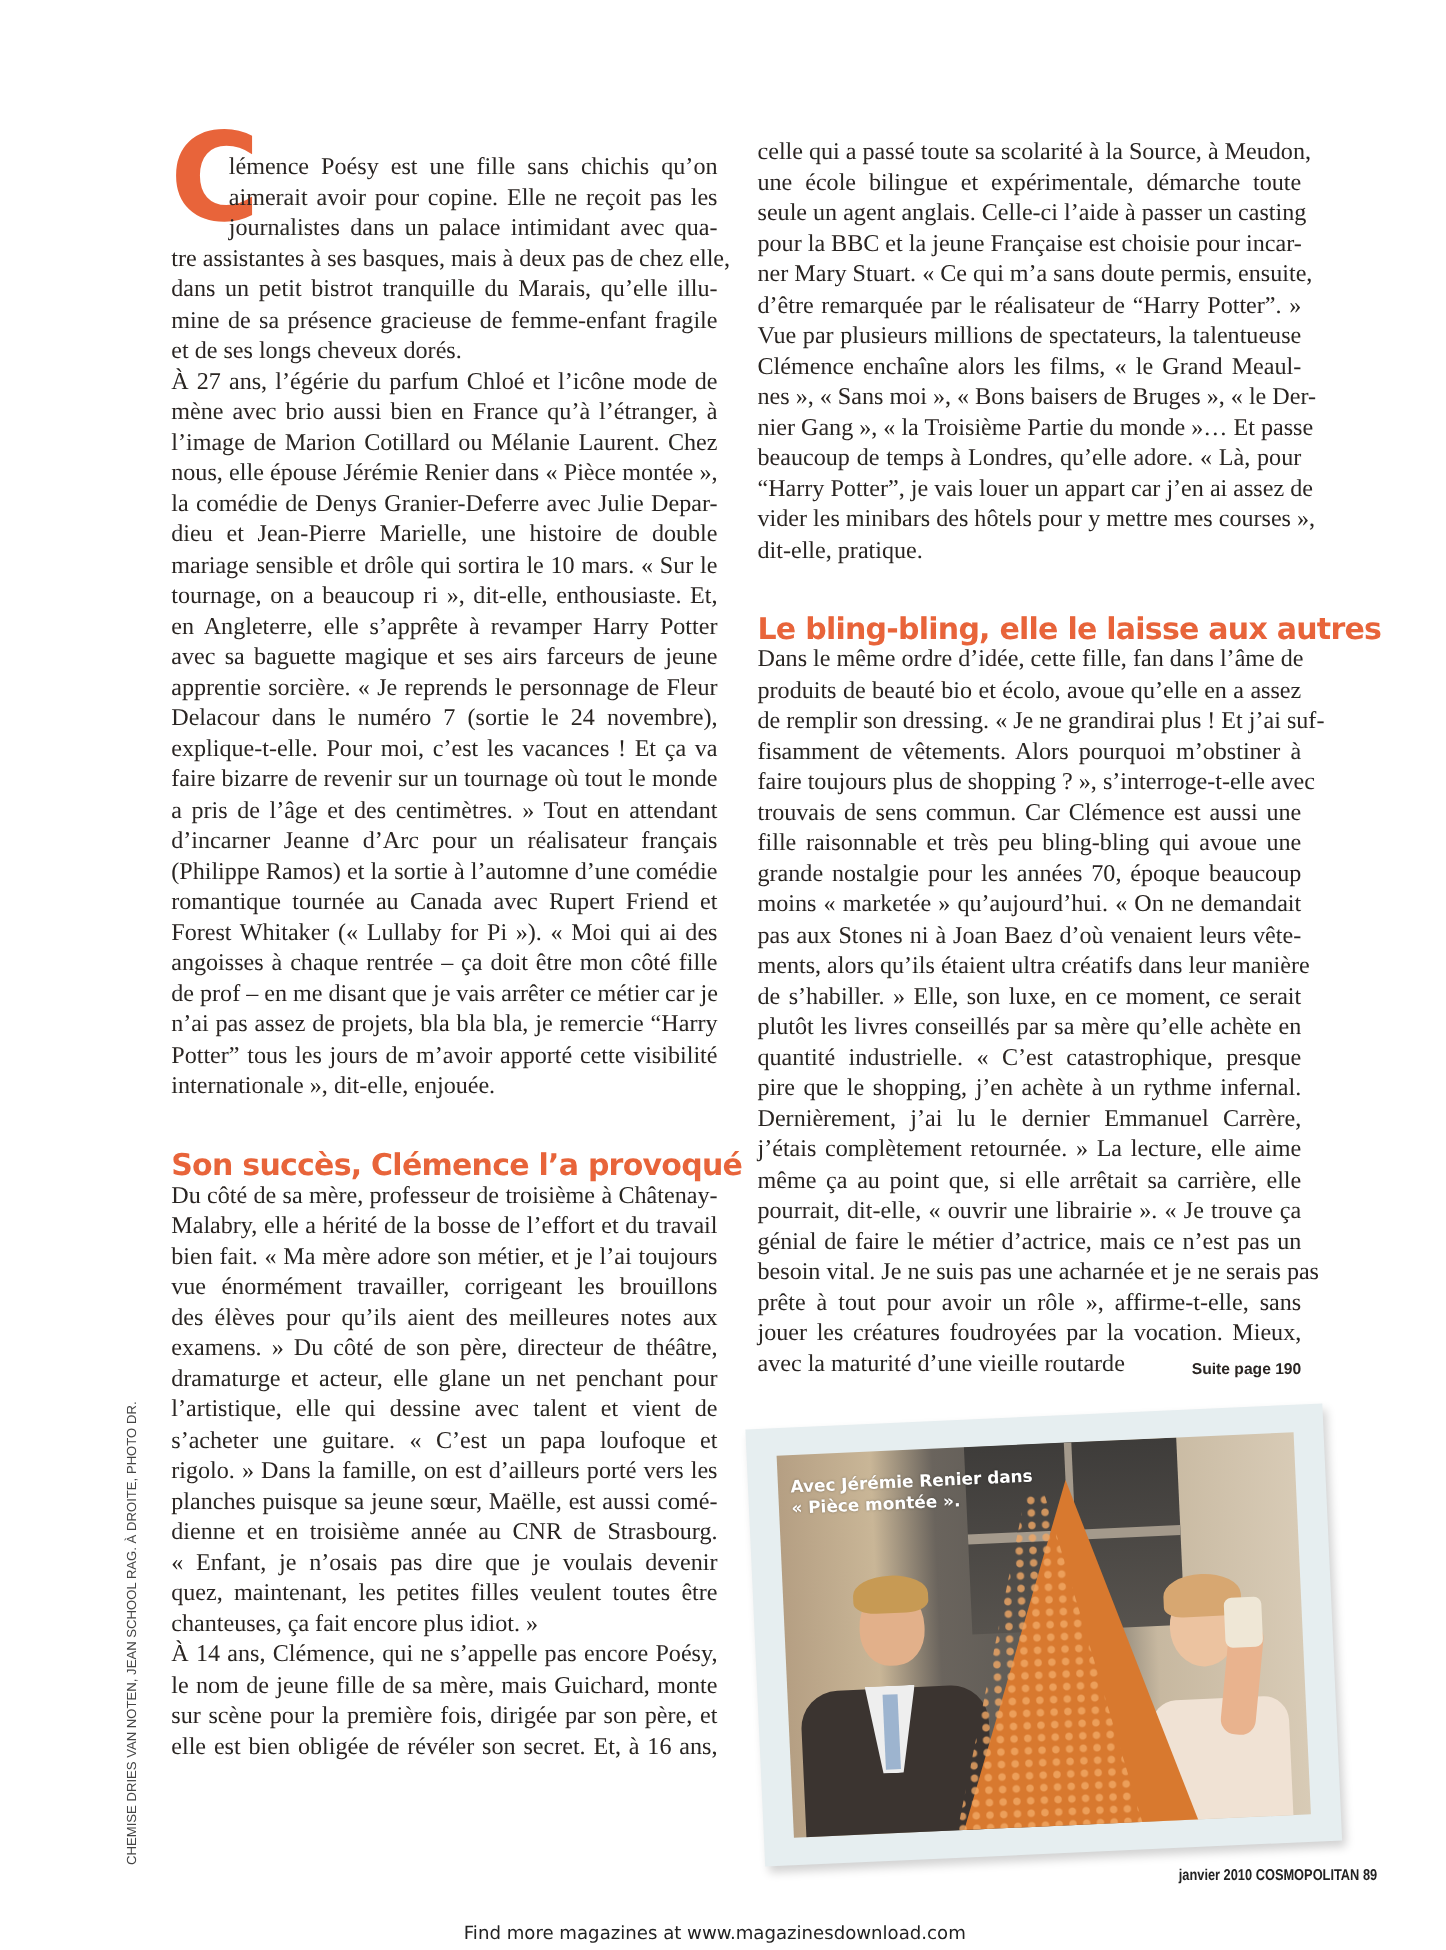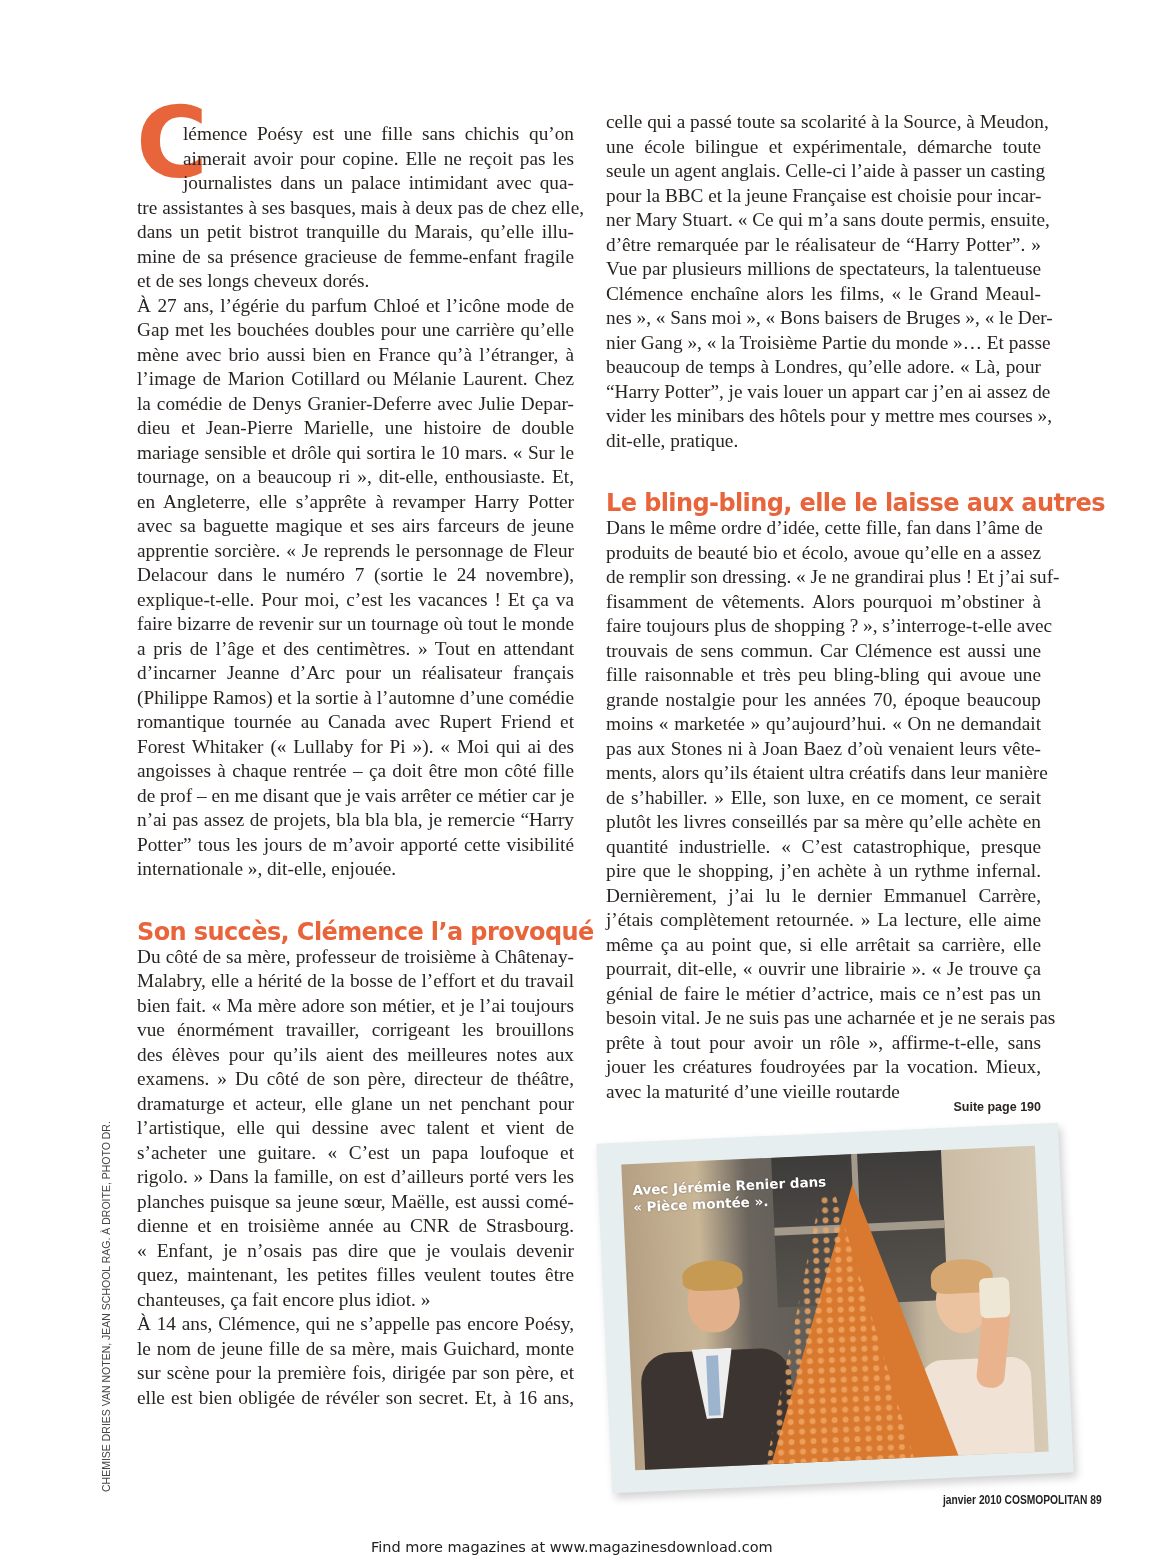--- a/index.html
+++ b/index.html
@@ -6,21 +6,21 @@
   body { width:1157px; height:1560px; background:#ffffff; position:relative; overflow:hidden; }
   .col { position:absolute; font-family:"Liberation Serif","DejaVu Serif",serif; font-size:19.3px; line-height:24.5px; color:#2a2522; }
   .col-left { left:137px; top:122px; width:437px; }
   .col-right { left:606px; top:110px; width:435px; }
   .line { white-space:nowrap; display:block; text-align:justify; text-align-last:justify; height:24.5px; overflow:visible; }
   .line.last { text-align-last:left; }
   .dropcap { position:absolute; left:136px; top:104px; font-family:"DejaVu Sans",sans-serif; font-weight:bold; font-size:98px; line-height:78px; color:#e8643a; letter-spacing:-2px; }
   .indent { padding-left:46px; }
   .subhead { display:block; font-family:"DejaVu Sans","Liberation Sans",sans-serif; font-weight:bold; font-size:24px; color:#e8643a; letter-spacing:-0.6px; height:26px; line-height:26px; white-space:nowrap; }
   .gap { display:block; }
-  .suite { font-family:"Liberation Sans",sans-serif; font-weight:bold; font-size:12.5px; color:#2a2522; float:right; margin-top:15px; }
+  .suite { font-family:"Liberation Sans",sans-serif; font-weight:bold; font-size:12.5px; color:#2a2522; float:right; margin-top:3px; }
   .credit { position:absolute; left:100px; top:1492px; transform-origin:0 0; transform:rotate(-90deg); font-family:"Liberation Sans",sans-serif; font-size:10.5px; color:#444; white-space:nowrap; letter-spacing:0px; }
   .photo-wrap { position:absolute; left:604px; top:1133px; width:462px; height:350px; transform:rotate(-2.6deg); transform-origin:50% 50%; background:#e6eef0; box-shadow:3px 5px 8px rgba(0,0,0,0.18); }
   .photo { position:absolute; left:24px; top:22px; right:24px; bottom:22px; overflow:hidden; background:linear-gradient(90deg,#b59f83 0%,#c9b697 18%,#6a645d 30%,#5a5752 55%,#c7b8a0 72%,#d8cbb6 100%); }
   .window { position:absolute; left:150px; top:0; width:170px; height:150px; background:linear-gradient(180deg,#3e3c3a,#57534e); }
   .window .bar { position:absolute; background:#a49a8c; }
   .cake { position:absolute; left:155px; top:30px; width:0; height:0; border-left:95px solid transparent; border-right:95px solid transparent; border-bottom:280px solid #d8792f; transform:translateX(-20px); }
   .cake-dots { position:absolute; left:130px; top:40px; width:150px; height:270px; background:radial-gradient(circle,#f1a865 2.5px,transparent 3.5px); background-size:11px 10px; clip-path:polygon(45% 0,55% 0,100% 100%,0 100%); opacity:0.8; }
   .man-head { position:absolute; left:60px; top:110px; width:52px; height:62px; border-radius:50% 50% 45% 45%; background:#e2b08a; }
   .man-hair { position:absolute; left:56px; top:100px; width:60px; height:30px; border-radius:50% 50% 30% 30%; background:#c79a54; }
   .man-suit { position:absolute; left:10px; top:190px; width:150px; height:120px; background:#3b3430; border-radius:30px 30px 0 0; }
@@ -45,23 +45,23 @@
       <span class="line indent">lémence Poésy est une fille sans chichis qu’on</span>
       <span class="line indent">aimerait avoir pour copine. Elle ne reçoit pas les</span>
       <span class="line indent">journalistes dans un palace intimidant avec qua-</span>
     </div>
   <div id="left-lines">
       <span class="line">tre assistantes à ses basques, mais à deux pas de chez elle,</span>
       <span class="line">dans un petit bistrot tranquille du Marais, qu’elle illu-</span>
       <span class="line">mine de sa présence gracieuse de femme-enfant fragile</span>
       <span class="line last">et de ses longs cheveux dorés.</span>
       <span class="line">À 27 ans, l’égérie du parfum Chloé et l’icône mode de</span>
-      <span class="line">Gap met les bouchées doubles pour une carrière qu’elle</span>
       <span class="line">mène avec brio aussi bien en France qu’à l’étranger, à</span>
       <span class="line">l’image de Marion Cotillard ou Mélanie Laurent. Chez</span>
+      <span class="line">nous, elle épouse Jérémie Renier dans « Pièce montée »,</span>
       <span class="line">la comédie de Denys Granier-Deferre avec Julie Depar-</span>
       <span class="line">dieu et Jean-Pierre Marielle, une histoire de double</span>
       <span class="line">mariage sensible et drôle qui sortira le 10 mars. « Sur le</span>
       <span class="line">tournage, on a beaucoup ri », dit-elle, enthousiaste. Et,</span>
       <span class="line">en Angleterre, elle s’apprête à revamper Harry Potter</span>
       <span class="line">avec sa baguette magique et ses airs farceurs de jeune</span>
       <span class="line">apprentie sorcière. « Je reprends le personnage de Fleur</span>
       <span class="line">Delacour dans le numéro 7 (sortie le 24 novembre),</span>
       <span class="line">explique-t-elle. Pour moi, c’est les vacances ! Et ça va</span>
       <span class="line">faire bizarre de revenir sur un tournage où tout le monde</span>

